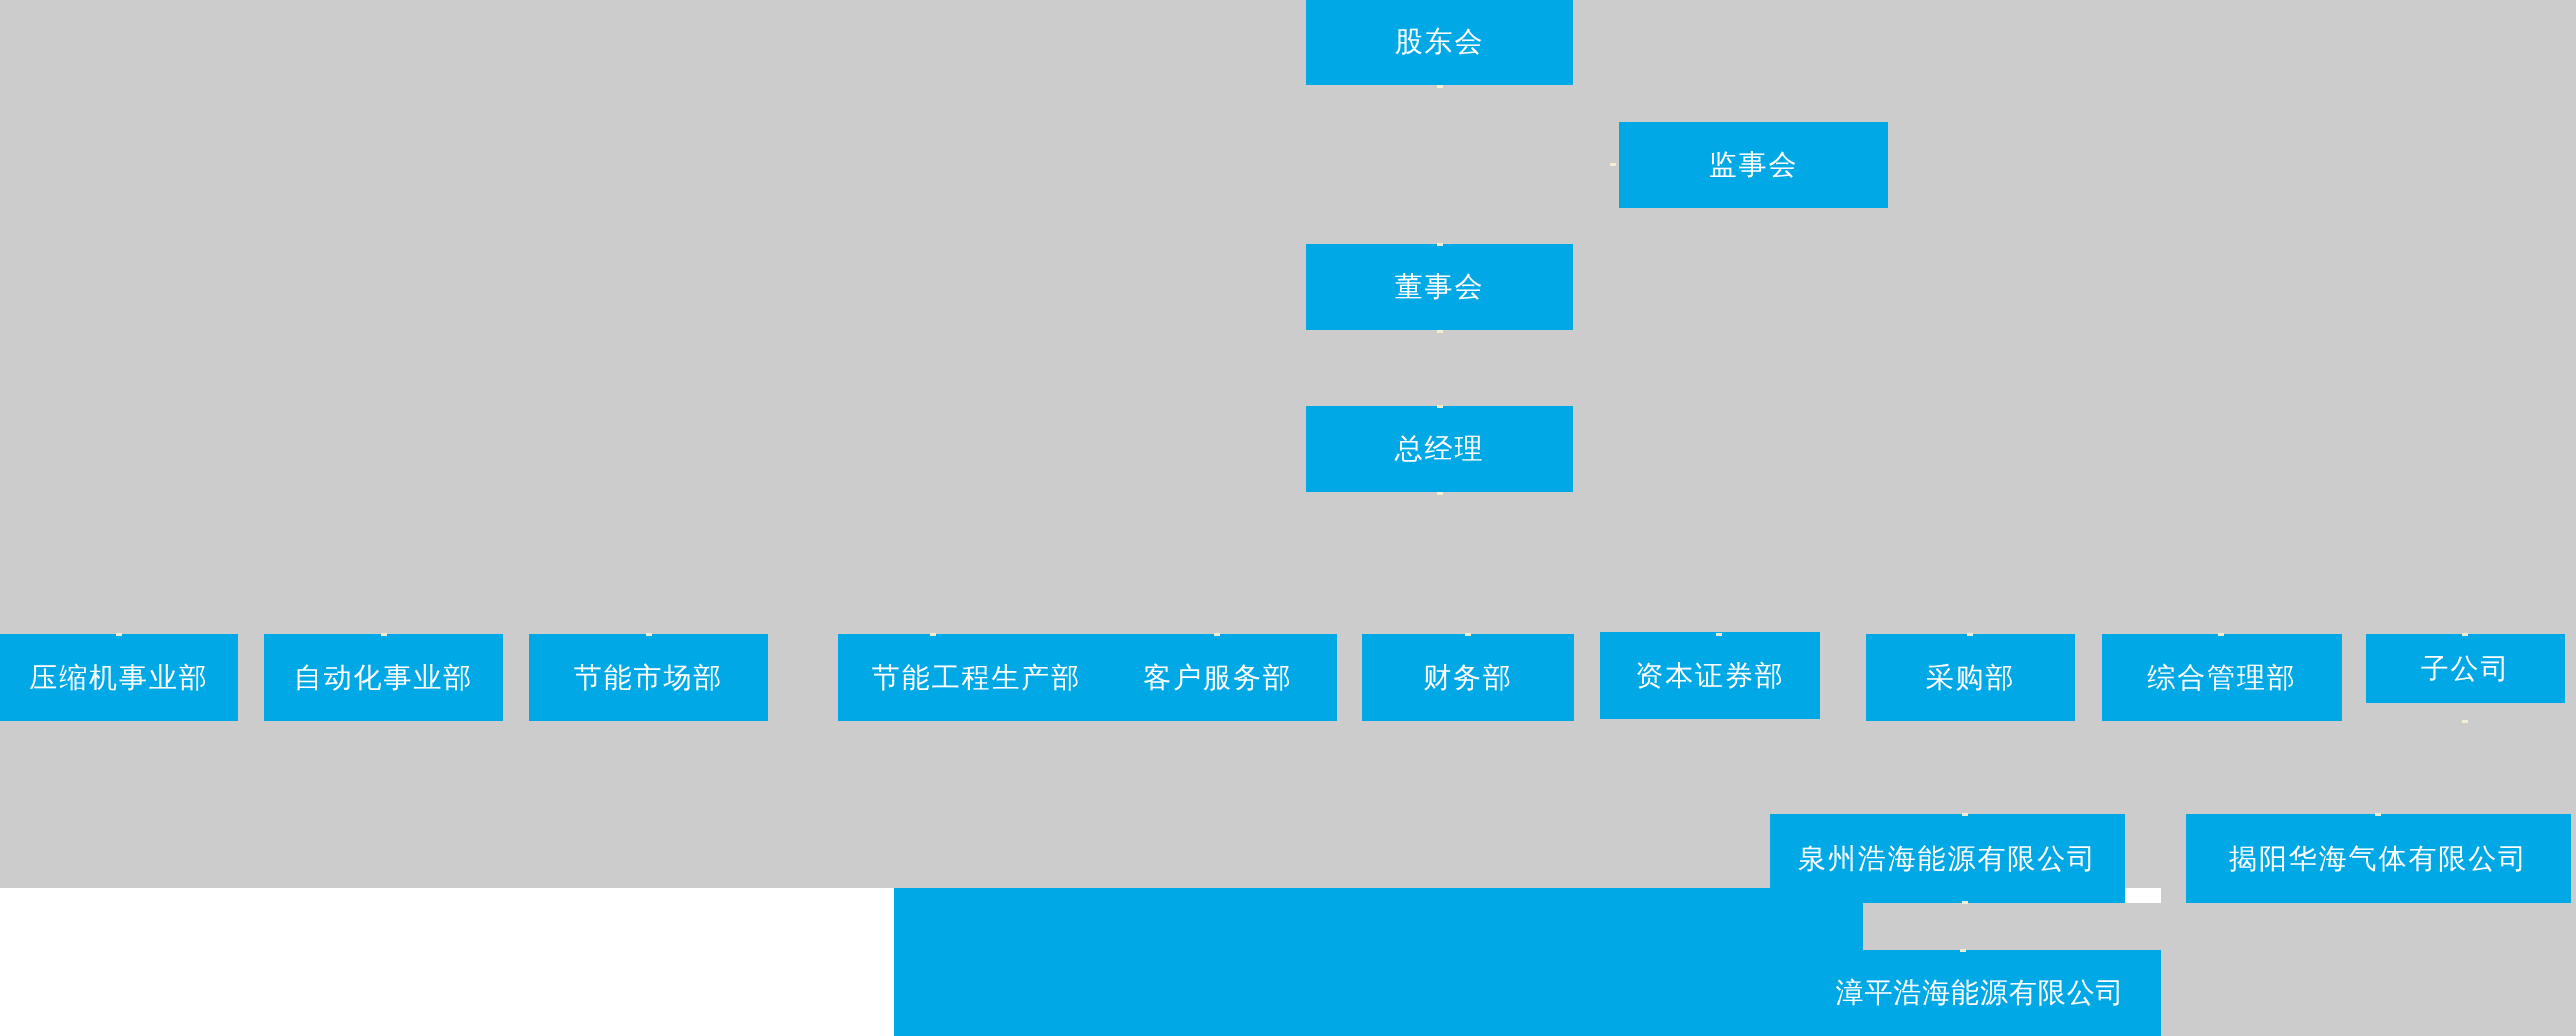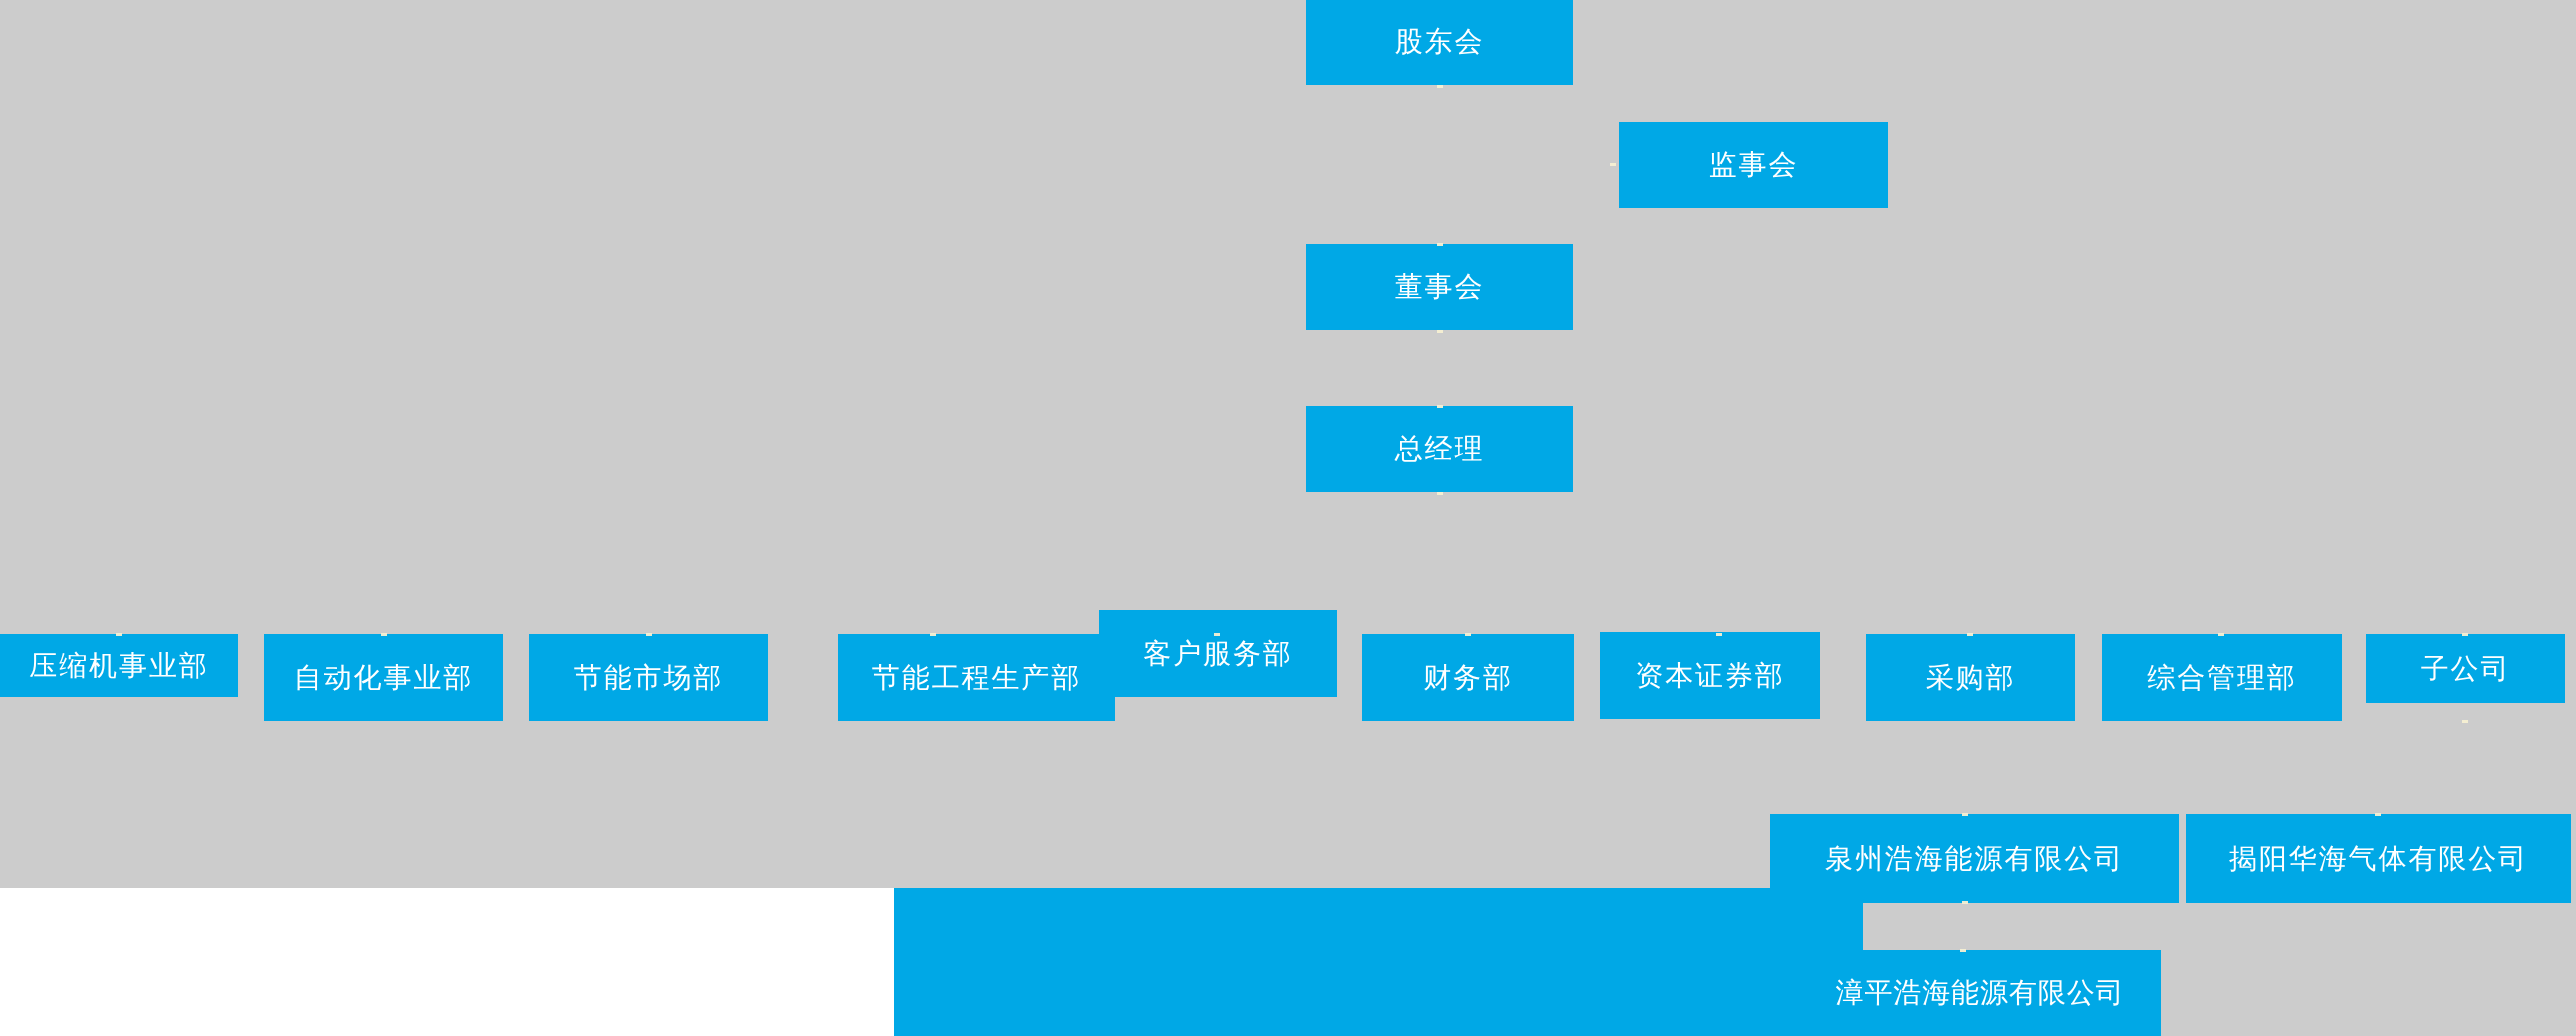--- a/index.html
+++ b/index.html
@@ -32,32 +32,32 @@
     color:var(--txt);
     display:flex;align-items:center;justify-content:center;
     font-size:28px;letter-spacing:1.9px;
     white-space:nowrap;
   }
   .n-shareholders{left:1306px;top:-1.9px; width:267px;height:87px;}
   .n-supervisory {left:1619px;top:122px;width:269px;height:86px;}
   .n-directors   {left:1306px;top:244px;width:267px;height:86px;}
   .n-gm          {left:1306px;top:406px;width:267px;height:86px;}
 
-  .n-d0{left:0px;   top:634px;width:238px;height:63px;}
+  .n-d0{left:0px;   top:634px;width:238px;height:87px;}
   .n-d1{left:264px; top:634px;width:239px;height:87px;}
   .n-d2{left:529px; top:634px;width:239px;height:87px;}
   .n-d3{left:795px; top:634px;width:277px;height:87px;margin-left:43px;}
-  .n-d4{left:1099px;top:610px;width:238px;height:87px;}
+  .n-d4{left:1099px;top:634px;width:238px;height:87px;}
   .n-d5{left:1362px;top:634px;width:212px;height:87px;}
   .n-d6{left:1600px;top:620px;width:220px;height:87px;margin-top:12px;}
   .n-d7{left:1866px;top:634px;width:209px;height:87px;}
   .n-d8{left:2102px;top:634px;width:240px;height:87px;}
   .n-d9{left:2366px;top:634px;width:199px;height:69px;}
 
-  .n-quanzhou{left:1770px;top:814px;width:409px;height:89px;}
+  .n-quanzhou{left:1770px;top:814px;width:355px;height:89px;}
   .n-jieyang {left:2186px;top:814px;width:385px;height:89px;}
   .n-zhangping{
     left:1833px;top:950px;width:294px;height:86px;
     background:transparent; 
     position:absolute;color:var(--txt);
     display:flex;align-items:center;justify-content:center;
     font-size:28px;letter-spacing:0.9px;white-space:nowrap;
   }
   .stub{position:absolute;width:5.7px;height:2.8px;background:var(--stub);opacity:.95;}
 </style>

